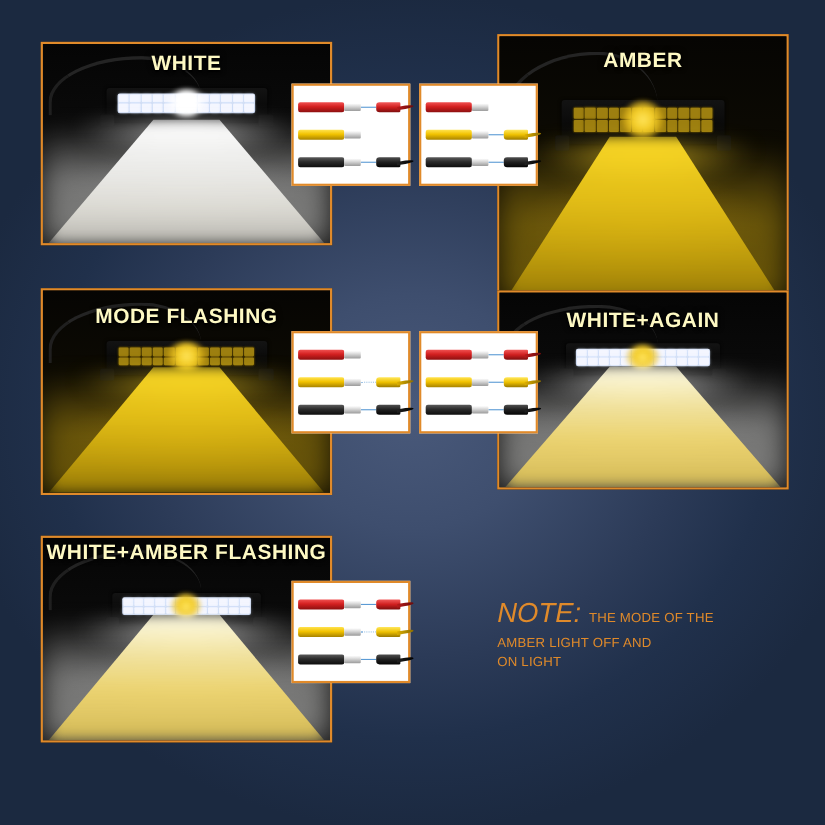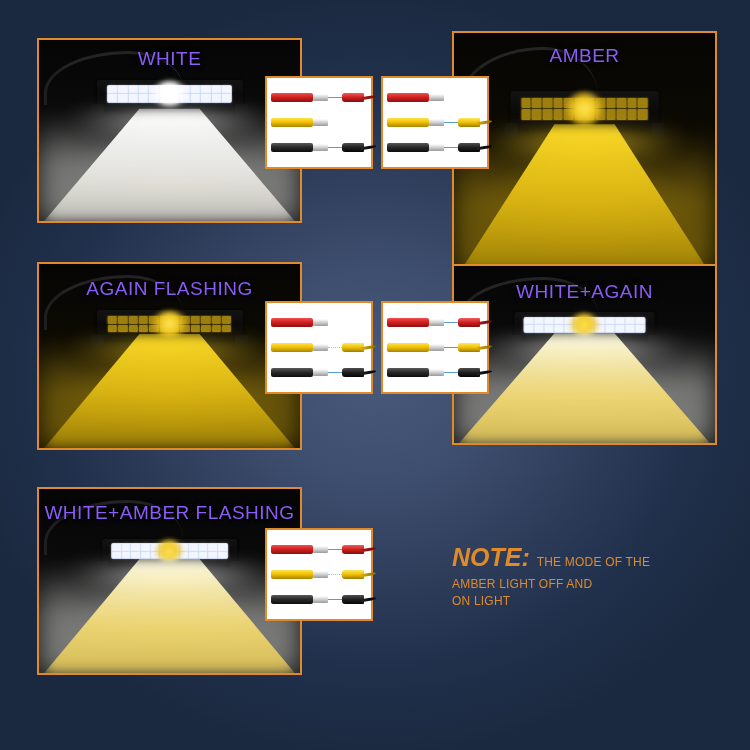--- a/index.html
+++ b/index.html
@@ -161,22 +161,22 @@
   }
   .glowfloor.w { background: radial-gradient(ellipse at 50% 0%, rgba(255,255,255,.85), rgba(255,255,255,0) 72%); }
   .glowfloor.a { background: radial-gradient(ellipse at 50% 0%, rgba(255,215,40,.80), rgba(255,200,0,0) 72%); }
 
   
   .caption {
     position: absolute;
     left: 0;
     right: 0;
     text-align: center;
-    color: #8b5cf6;
-    font-weight: normal;
+    color: #fef9c3;
+    font-weight: bold;
     letter-spacing: .5px;
     text-shadow: 0 0 6px rgba(0,0,0,.9), 0 1px 2px #000;
     z-index: 6;
     white-space: nowrap;
   }
 
   
   .wiring {
     position: absolute;
     box-sizing: border-box;
@@ -263,21 +263,21 @@
 
   
   #note {
     position: absolute;
     color: #e08a2a;
     line-height: 1.42;
     letter-spacing: .2px;
   }
   #note .nlabel {
     font-style: italic;
-    font-weight: bold;
+    font-weight: normal;
     font-size: 25px;
     letter-spacing: 0;
   }
   #note .ntext {
     font-size: 12px;
   }
   #note .nline { display: block; }
 </style>
 </head>
 <body>
@@ -460,21 +460,21 @@
               <i class="amber-led"></i>
               <i class="amber-led"></i>
           </div>
           <div class="hot a"></div>
         </div>
       </div>
       <div class="spill a"></div>
       <div class="glowfloor a" style="top:42%;"></div>
       <div class="beam a"></div>
     </div>
-    <div class="caption" style="top:14px; font-size:19px;">AGAIN  FLASHING</div>
+    <div class="caption" style="top:14px; font-size:19px;">MODE  FLASHING</div>
   </div>
 
   <div class="wiring" style="left:265px; top:301px; width:108px; height:93px;">
     <div class="wrow">
       <div class="plug">
         <span class="ins red"></span>
         <span class="ferrule"></span>
       </div>
       <span class="lead" style="width:0;"></span>
       <span class="boot red hidden"></span>
@@ -602,21 +602,21 @@
               <i class="white-led"></i>
               <i class="white-led"></i>
           </div>
           <div class="hot a" style="width:24%;"></div>
         </div>
       </div>
       <div class="spill w"></div>
       <div class="glowfloor w" style="top:42%;"></div>
       <div class="beam wa"></div>
     </div>
-    <div class="caption" style="top:13px; font-size:19px;">WHITE+AMBER FLASHING</div>
+    <div class="caption" style="top:3px; font-size:19px;">WHITE+AMBER FLASHING</div>
   </div>
 
   <div class="wiring" style="left:265px; top:528px; width:108px; height:93px;">
     <div class="wrow">
       <div class="plug">
         <span class="ins red"></span>
         <span class="ferrule"></span>
       </div>
       <span class="lead" style="width:14px;"></span>
       <span class="boot red"></span>

